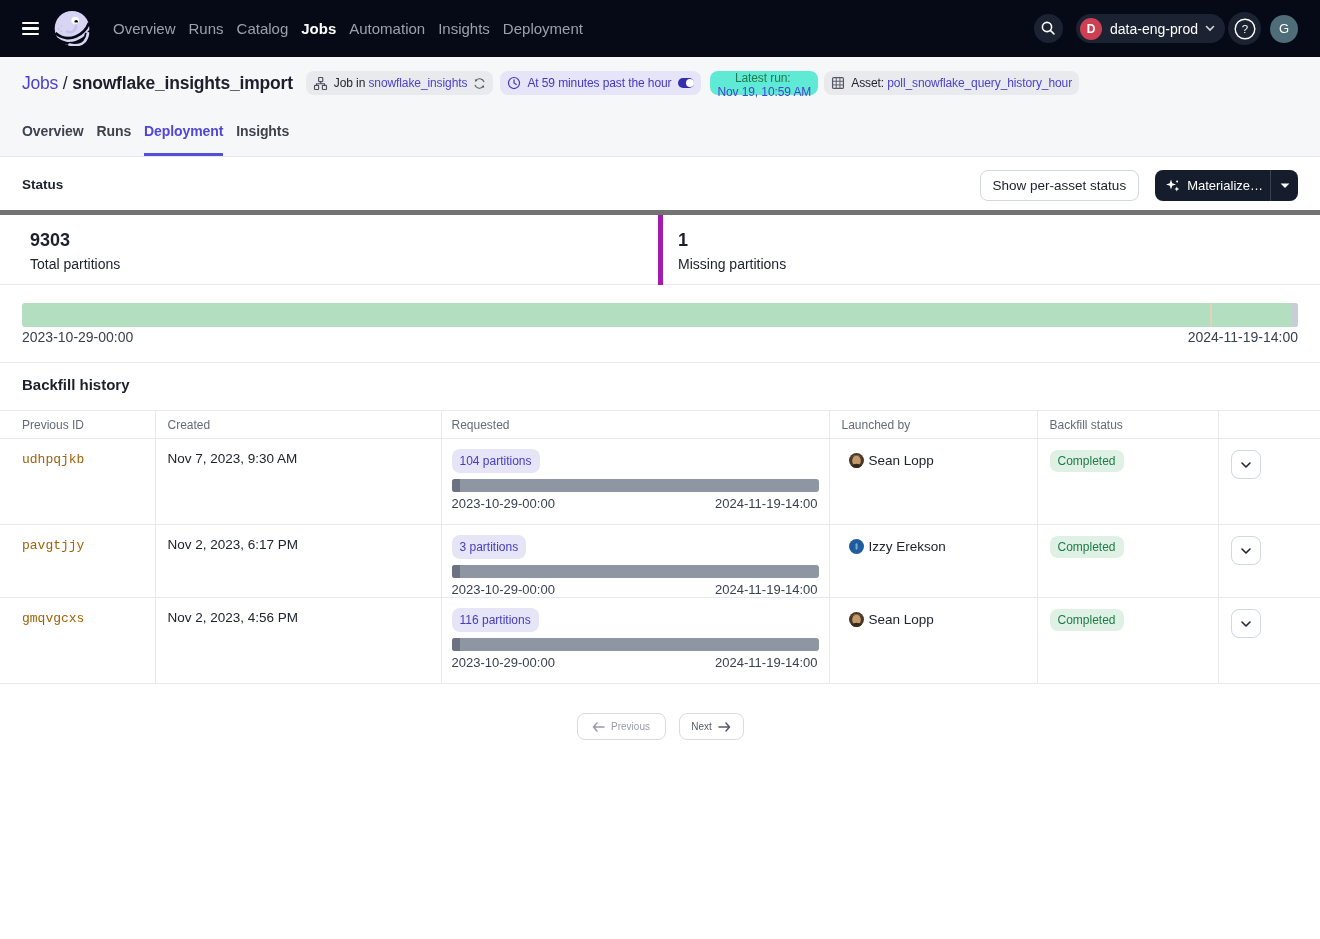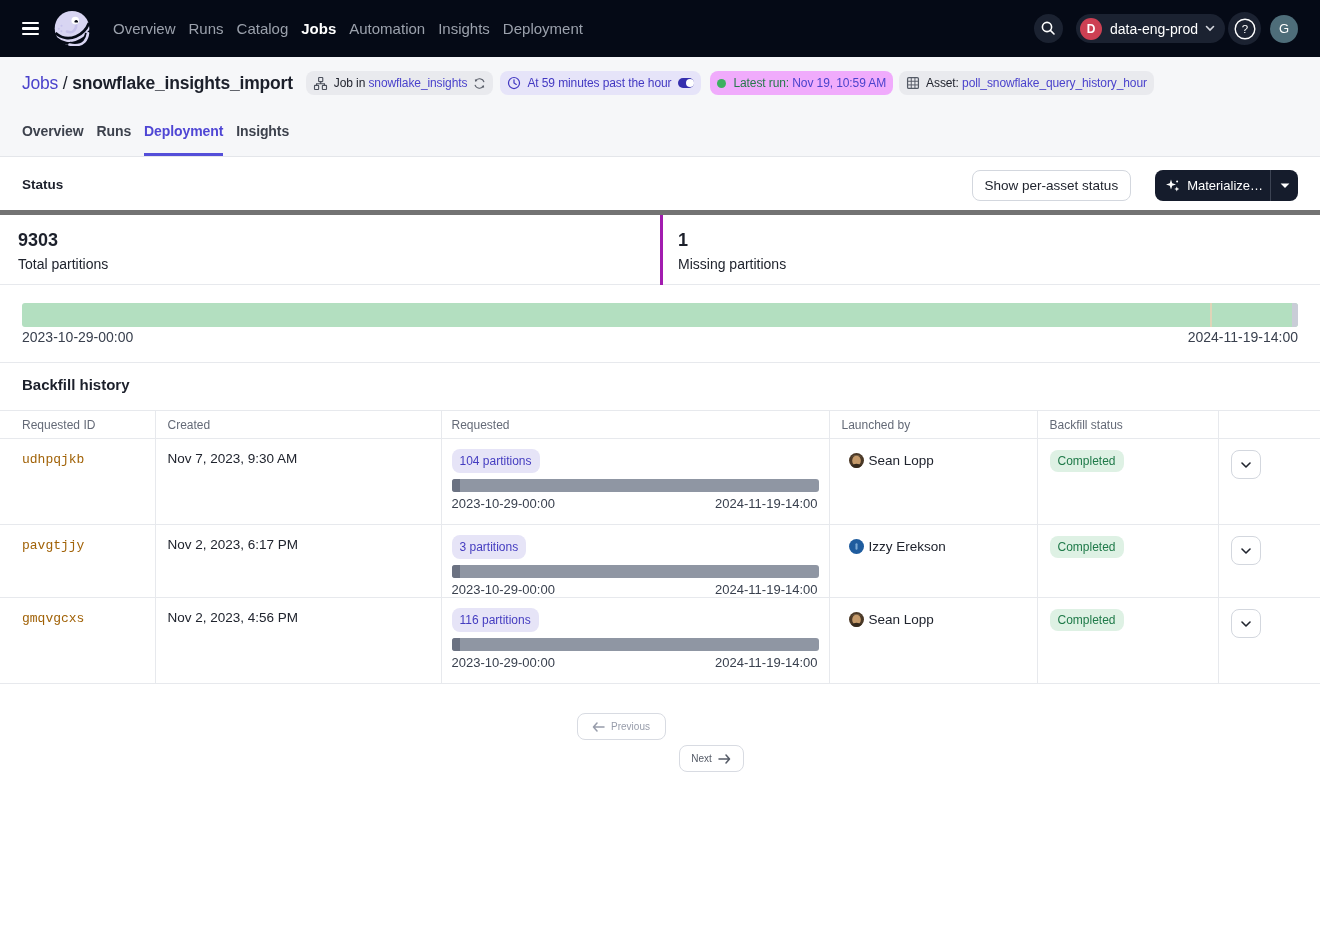--- a/index.html
+++ b/index.html
@@ -25,35 +25,35 @@
   
   .header { position:absolute; top:57px; left:0; width:1320px; height:100px; background:#f6f7f9; border-bottom:1px solid #e4e6ea; }
   .crumbrow { position:absolute; top:14px; left:22px; right:22px; height:24px; display:flex; align-items:center; }
   .crumb { font-size:17.5px; letter-spacing:-0.2px; white-space:nowrap; color:#1c202b; font-weight:bold; }
   .crumb a { color:#4a42cc; text-decoration:none; font-weight:normal; }
   .crumb .slash { font-weight:normal; color:#1c202b; }
   .tag { height:24px; border-radius:8px; display:inline-flex; align-items:center; font-size:12px; padding:0 7px; letter-spacing:-0.1px; white-space:nowrap; }
   .tag svg { margin-right:6px; }
   .tag.gray { background:#e9eaee; color:#21242e; }
   .tag.lav  { background:#e6e4f9; color:#4238c2; }
-  .tag.green{ background:#f0abfc; color:#26794a; }
+  .tag.green{ background:#5eead4; color:#26794a;flex-direction:column; }
   .tag a { color:#4a42cc; text-decoration:none; }
   .tabs { position:absolute; left:22px; bottom:0; display:flex; gap:13px; }
   .tabs .tab { font-size:14px; color:#3d424d; padding-bottom:17px; font-weight:bold; letter-spacing:-0.1px;}
   .tabs .tab.on { color:#4f46d4; border-bottom:3px solid #544fd9; padding-bottom:14px; }
 
   
   .statusrow { position:absolute; top:157px; left:0; width:1320px; height:58px; border-bottom:5px solid #737373; }
   .statusrow h2 { position:absolute; left:22px; top:50%; transform:translateY(-50%); font-size:13.5px; color:#1c202b; }
   .btn { height:31px; border-radius:8px; background:#fff; border:1px solid #d3d7de; font-size:13.5px; color:#20242e; display:inline-flex; align-items:center; padding:0 12px; }
   .darkbtn { height:31px; border-radius:8px; background:#151c2c; color:#fff; font-size:13px; display:inline-flex; align-items:center; }
 
   
   .stats { position:absolute; top:215px; left:0; width:1320px; height:70px; border-bottom:1px solid #e7e9ed; }
-  .stat1 { position:absolute; left:0; top:0; width:663px; height:70px; border-right:3px solid #a21caf; padding:15px 0 0 18px; }
+  .stat1 { position:absolute; left:0; top:0; width:663px; height:70px; border-right:5px solid #a21caf; padding:15px 0 0 30px; }
   .stat2 { position:absolute; left:663px; top:0; padding:15px 0 0 15px; }
   .statnum { font-size:18px; font-weight:bold; color:#1c202b; }
   .statlab { font-size:14px; color:#20242e; margin-top:5px; }
 
   
   .pbar { position:absolute; top:303px; left:22px; width:1276px; height:24px; background:#b3dfc0; border-radius:3px; overflow:hidden; }
   .pbar .miss1 { position:absolute; left:1188px; top:0; width:1.5px; height:24px; background:#e0d4b8; }
   .pbar .miss2 { position:absolute; right:0; top:0; width:6px; height:24px; background:#c9cdd7; border-radius:0 3px 3px 0; }
   .pdates { position:absolute; top:329px; left:22px; width:1276px; display:flex; justify-content:space-between; font-size:14px; color:#39404e; }
 
@@ -79,21 +79,21 @@
   .who { display:flex; align-items:center; gap:5px; font-size:13.5px; color:#20242e; padding-top:4px; padding-left:7px; }
   .status-chip { display:inline-flex; align-items:center; height:22px; padding:0 8px; border-radius:8px; background:#def1e4; color:#1f7a49; font-size:12px; margin-top:1px; }
   .actbtn { width:30px; height:29px; border-radius:8px; border:1px solid #d3d7de; background:#fff; display:flex; align-items:center; justify-content:center; margin:1px 0 0 0; }
 
   
   .pager { position:absolute; top:713px; left:0; width:1320px; display:flex; justify-content:center; gap:13px; }
   .pgbtn { height:27px; border:1px solid #d8dbe2; border-radius:8px; background:#fff; display:inline-flex; align-items:center; justify-content:center; font-size:10px; gap:6px; }
   .pgbtn.dis { width:89px; }
   .pgbtn.en { width:65px; }
   .pgbtn.dis { color:#979caa; }
-  .pgbtn.en { color:#555b67;margin-top:32px; }
+  .pgbtn.en { color:#555b67; }
 </style>
 </head>
 <body>
 <div class="page">
 
   <div class="nav">
     <div class="burger">
         <i></i>
         <i></i>
         <i></i>
@@ -195,21 +195,21 @@
     <div class="tabs">
       <div class="tab">Overview</div>
       <div class="tab">Runs</div>
       <div class="tab on">Deployment</div>
       <div class="tab">Insights</div>
     </div>
   </div>
 
   <div class="statusrow">
     <h2>Status</h2>
-    <div style="position:absolute;right:22px;top:13px;display:flex;gap:24px;">
+    <div style="position:absolute;right:22px;top:13px;display:flex;gap:16px;">
       <div class="btn">Show per-asset status</div>
       <div class="darkbtn">
         <span style="display:inline-flex;align-items:center;padding:0 7px 0 10px;">
           <svg width="16" height="16" viewBox="0 0 16 16">
               <path d="M6 1.5 L7.2 5.3 L11 6.5 L7.2 7.7 L6 11.5 L4.8 7.7 L1 6.5 L4.8 5.3 Z" fill="#fff"></path>
               <path d="M11.8 8.5 L12.5 10.3 L14.3 11 L12.5 11.7 L11.8 13.5 L11.1 11.7 L9.3 11 L11.1 10.3 Z" fill="#fff"></path>
               <circle cx="12.1" cy="3.6" r="1" fill="#fff"></circle>
             </svg>
           <span style="margin-left:6px;">Materialize…</span>
         </span>
@@ -249,21 +249,21 @@
       <colgroup>
           <col style="width:155px">
           <col style="width:286px">
           <col style="width:388px">
           <col style="width:208px">
           <col style="width:181px">
           <col style="width:102px">
         </colgroup>
       <tbody>
           <tr>
-        <th class="c0">Requested ID</th>
+        <th class="c0">Previous ID</th>
             <th class="c1">Created</th>
             <th class="c2">Requested</th>
             <th class="c3">Launched by</th>
             <th class="c4">Backfill status</th>
             <th class="c5"></th>
       </tr>
       <tr style="height:86px;">
         <td class="c0"><span class="mono">udhpqjkb</span></td>
         <td class="c1"><span class="created">Nov 7, 2023, 9:30 AM</span></td>
         <td class="c2">

